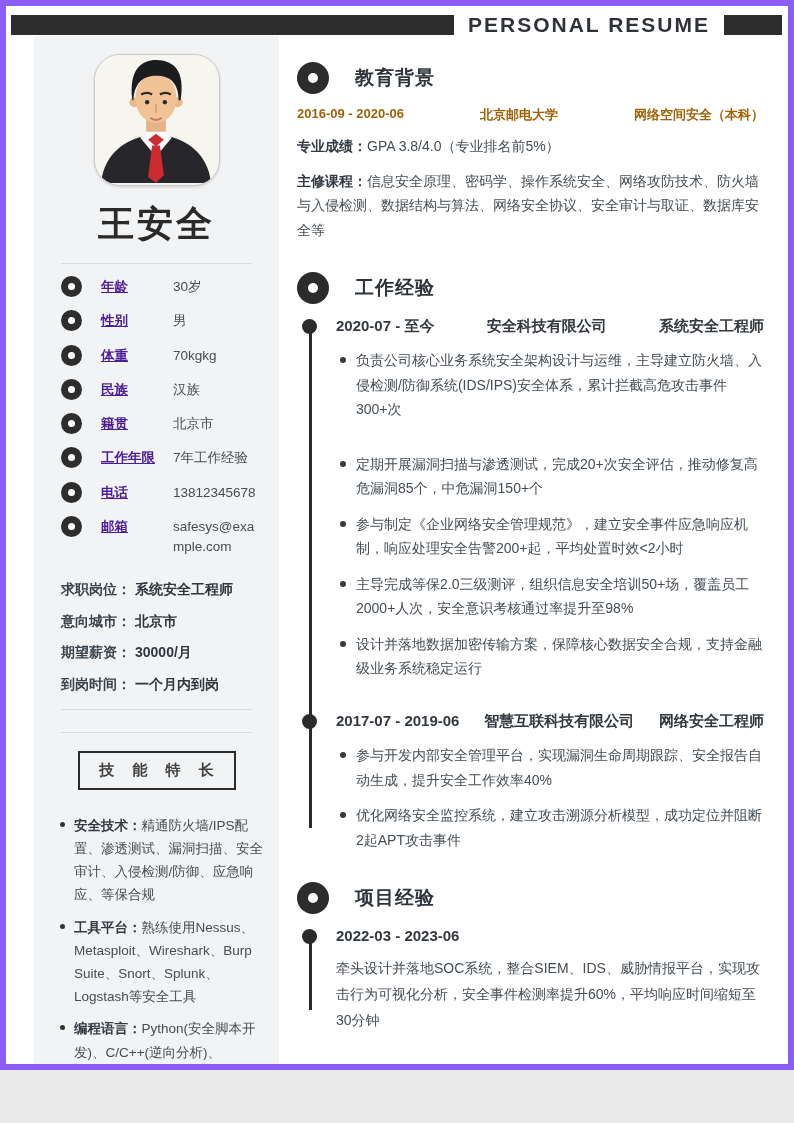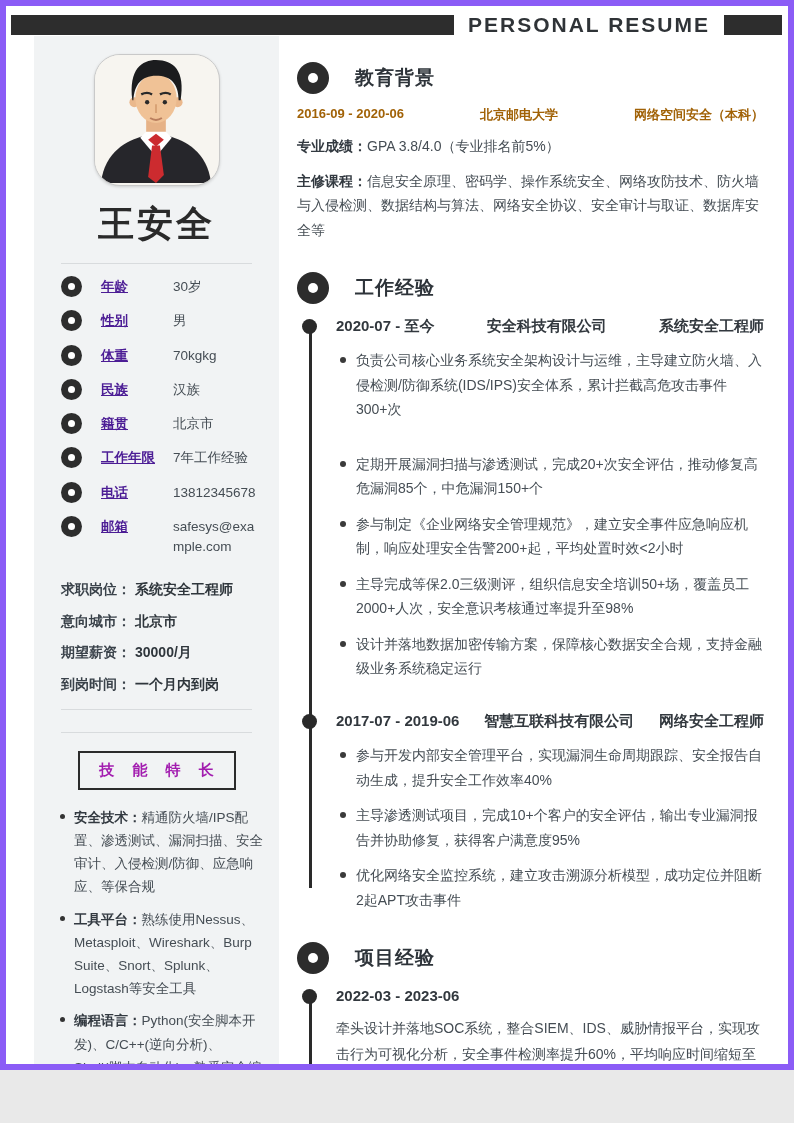--- a/index.html
+++ b/index.html
@@ -26,22 +26,22 @@
   .info-list{padding:12px 18px 0 27px;}
   .info-row{display:flex;align-items:flex-start;margin-bottom:13px;font-size:13.5px;line-height:1.5;}
   .dot-icon{width:21px;height:21px;border-radius:50%;background:#2d2d2d;position:relative;flex:none;}
   .dot-icon::after{content:"";position:absolute;inset:7px;background:#ffffff;border-radius:50%;}
   .info-label{font-weight:bold;width:72px;flex:none;margin-left:19px;color:#4c1d95;padding-top:1px;text-decoration:underline;}
   .info-value{flex:1;word-break:break-all;color:#454d54;padding-top:1px;}
   .intent-list{padding:10px 18px 0 27px;}
   .intent-row{display:flex;font-size:14px;margin-bottom:12px;line-height:1.4;}
   .intent-label{font-weight:bold;width:74px;flex:none;color:#3a424a;}
   .intent-value{font-weight:bold;color:#2f363c;}
-  .skills-box{width:158px;margin:18px auto 0 auto;border:2px solid #2b2b2b;box-sizing:border-box;
-    text-align:center;font-weight:bold;font-size:15px;letter-spacing:7px;color:#a21caf;padding:8px 0 8px 7px;}
+  .skills-box{width:158px;margin:18px auto 8px auto;border:2px solid #2b2b2b;box-sizing:border-box;
+    text-align:center;font-weight:bold;font-size:15px;letter-spacing:7px;color:#404040;padding:8px 0 8px 7px;}
   .skills-list{padding:16px 16px 0 24px;}
   .skill-item{position:relative;padding-left:16px;font-size:13.5px;line-height:1.72;margin-bottom:9px;color:#454d54;}
   .skill-bullet{position:absolute;left:2px;top:8px;width:5px;height:5px;border-radius:50%;background:#333;}
   .skill-label{font-weight:bold;color:#333a41;}
   
   .section-head{display:flex;align-items:center;gap:26px;margin-bottom:12px;}
   .sec-icon{width:32px;height:32px;border-radius:50%;background:#2c2c2c;position:relative;flex:none;}
   .sec-icon::after{content:"";position:absolute;inset:11px;border-radius:50%;background:#ffffff;}
   .section-title{font-size:19px;font-weight:bold;color:#2e343a;letter-spacing:1px;}
   .edu-meta{display:flex;justify-content:space-between;align-items:flex-start;
@@ -226,21 +226,20 @@
           </div>
           <div class="tl-entry">
             <span class="tl-dot"></span>
             <div class="tl-head">
               <span class="tl-period">2017-07 - 2019-06</span>
               <span class="tl-company">智慧互联科技有限公司</span>
               <span class="tl-role">网络安全工程师</span>
             </div>
             <div class="tl-bullets">
               <div class="tl-bullet">参与开发内部安全管理平台，实现漏洞生命周期跟踪、安全报告自动生成，提升安全工作效率40%</div>
-              <div class="tl-bullet">主导渗透测试项目，完成10+个客户的安全评估，输出专业漏洞报告并协助修复，获得客户满意度95%</div>
               <div class="tl-bullet">优化网络安全监控系统，建立攻击溯源分析模型，成功定位并阻断2起APT攻击事件</div>
             </div>
           </div>
         </div>
       </section>
 
       <section class="mt24">
         <div class="section-head">
           <span class="sec-icon"></span>
           <span class="section-title">项目经验</span>

